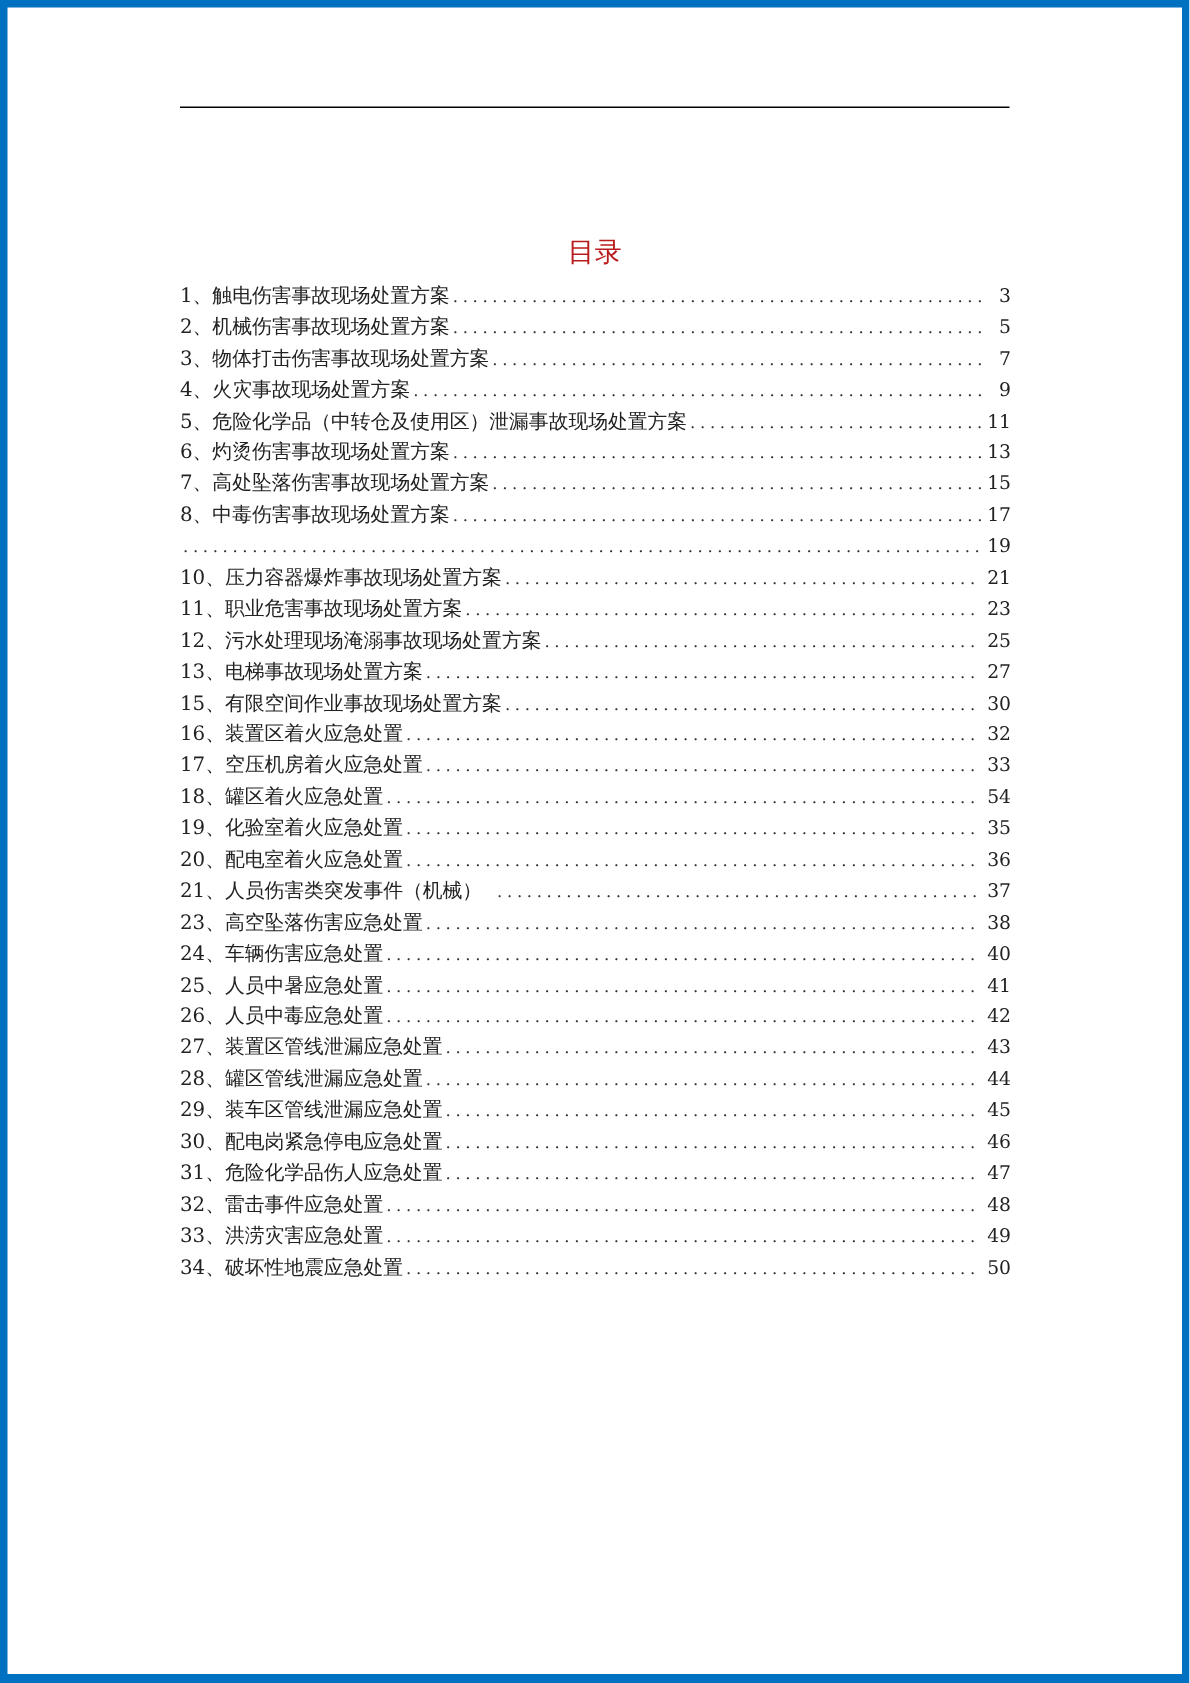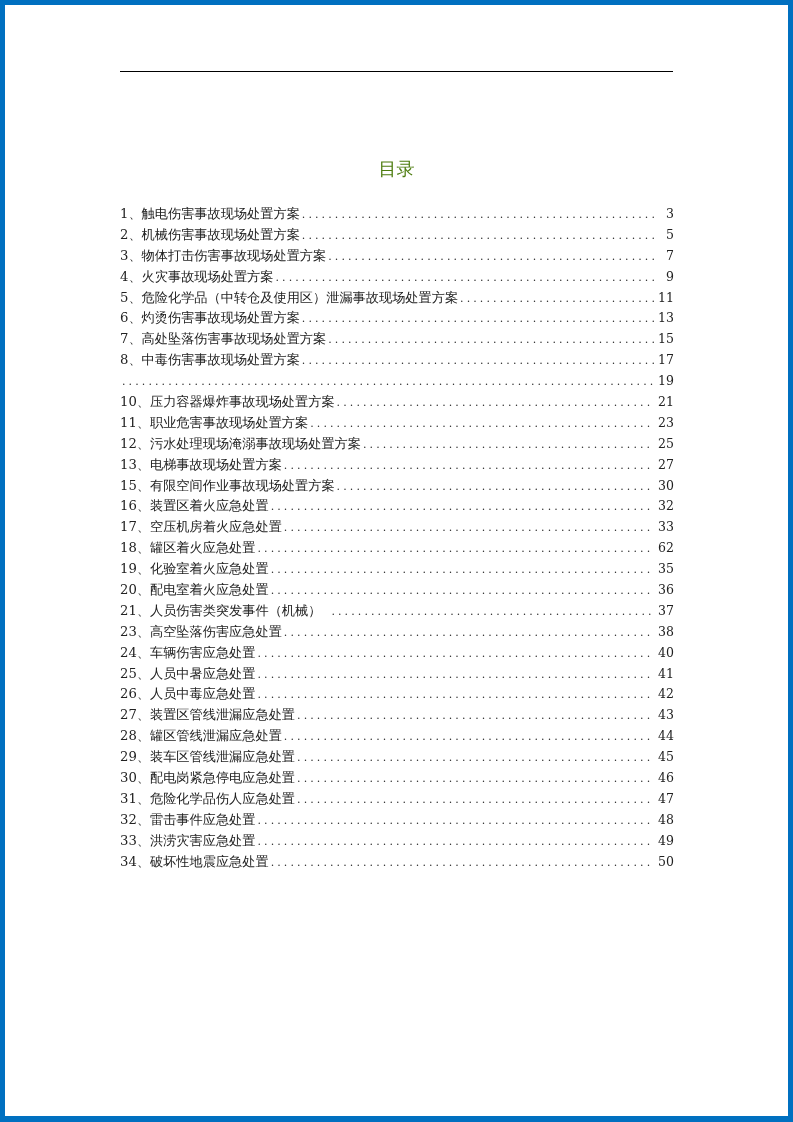--- a/index.html
+++ b/index.html
@@ -36,26 +36,26 @@
     }
     .toc-title {
       position: absolute;
       left: 0;
       width: 793px;
       top: 157px;
       text-align: center;
       font-family: "DejaVu Sans", "Liberation Sans", sans-serif;
       font-size: 18px;
       line-height: 24px;
-      color: #4d7c0f;
+      color: #b91c1c;
     }
     .toc-list {
       position: absolute;
       left: 120px;
-      top: 204px;
+      top: 187px;
       width: 554px;
       margin: 0;
       padding: 0;
       list-style: none;
     }
     .toc-row {
       display: flex;
       align-items: baseline;
       height: 20.9px;
       line-height: 20.9px;
@@ -175,21 +175,21 @@
       <span class="toc-page">32</span>
     </li>
   <li class="toc-row">
       <span class="toc-label">17、空压机房着火应急处置</span>
       <span class="toc-leader"></span>
       <span class="toc-page">33</span>
     </li>
   <li class="toc-row">
       <span class="toc-label">18、罐区着火应急处置</span>
       <span class="toc-leader"></span>
-      <span class="toc-page">62</span>
+      <span class="toc-page">54</span>
     </li>
   <li class="toc-row">
       <span class="toc-label">19、化验室着火应急处置</span>
       <span class="toc-leader"></span>
       <span class="toc-page">35</span>
     </li>
   <li class="toc-row">
       <span class="toc-label">20、配电室着火应急处置</span>
       <span class="toc-leader"></span>
       <span class="toc-page">36</span>

